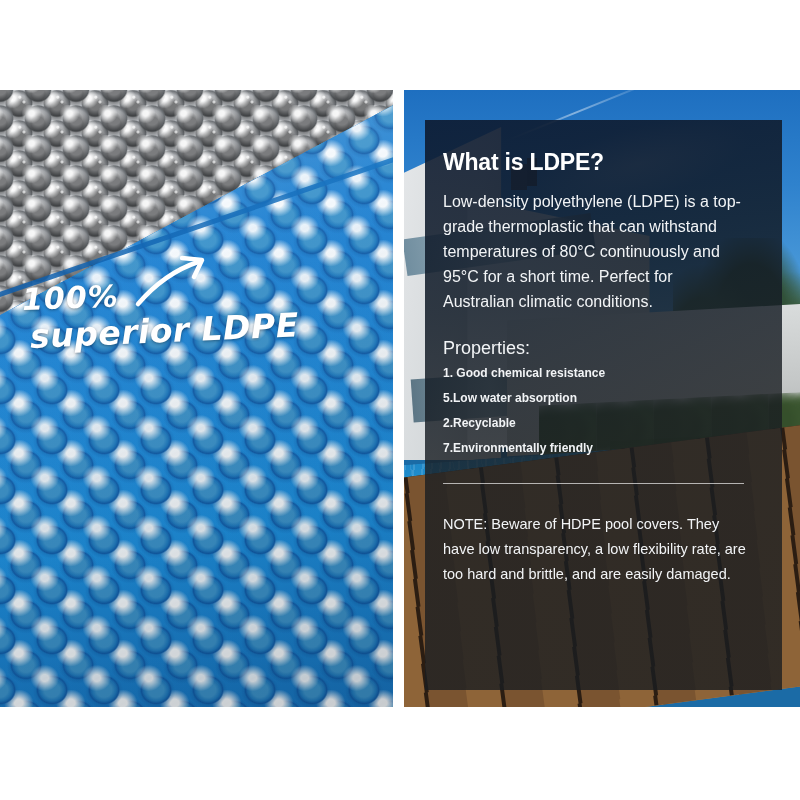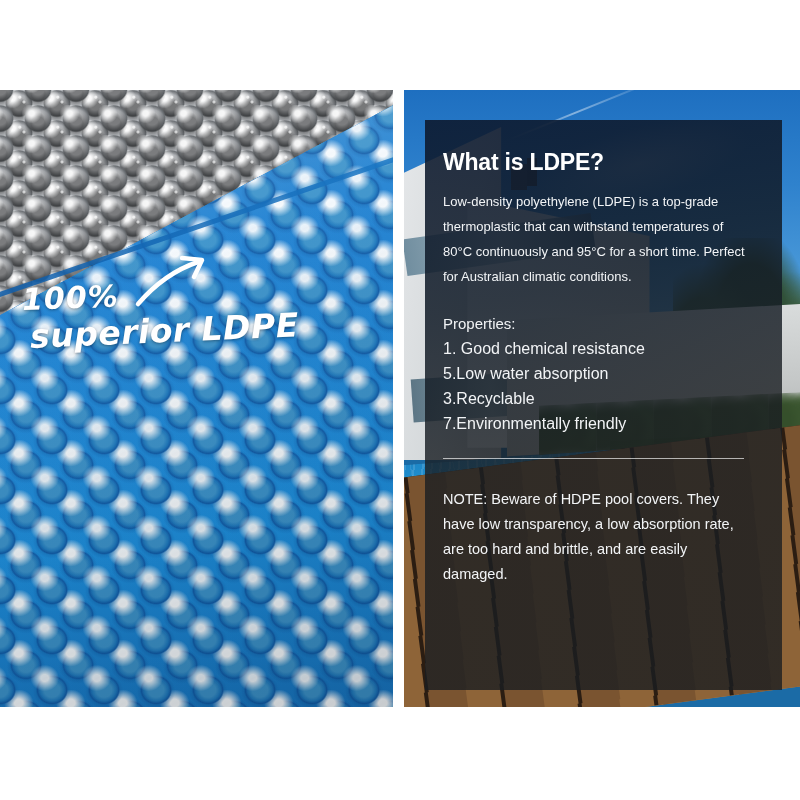--- a/index.html
+++ b/index.html
@@ -322,41 +322,42 @@
   }
 
   .card-title {
     font-size: 23px;
     font-weight: bold;
     letter-spacing: -0.2px;
     margin: 0 0 14px 0;
     line-height: 1.1;
   }
   .card-para {
-    font-size: 13px;
+    font-size: 16px;
     line-height: 25px;
     margin: 0;
     color: #f2f4f6;
     font-weight: 300;
   }
   .props-head {
-    font-size: 15px;
+    font-size: 18px;
     line-height: 25px;
     margin: 22px 0 0 0;
     color: #f2f4f6;
   }
   .props-list {
     list-style: none;
     margin: 0;
     padding: 0;
   }
   .props-list li {
-    font-size: 16px;
+    font-size: 12px;
     line-height: 25px;
     color: #f2f4f6;
+    font-weight: bold;
   }
   .divider {
     height: 1px;
     background: rgba(255,255,255,0.65);
     margin: 22px 2px 0 0;
   }
   .note-block {
     margin-top: 28px;
   }
   .note-block p {
@@ -420,27 +421,27 @@
 
       <h2 class="card-title">What is LDPE?</h2>
 
       <p class="card-para">Low-density polyethylene (LDPE) is a top-grade thermoplastic that can withstand temperatures of 80°C continuously and 95°C for a short time. Perfect for Australian climatic conditions.</p>
 
       <p class="props-head">Properties:</p>
 
       <ul class="props-list">
         <li>1. Good chemical resistance</li>
         <li>5.Low water absorption</li>
-        <li>3.Recyclable</li>
+        <li>2.Recyclable</li>
         <li>7.Environmentally friendly</li>
       </ul>
 
       <div class="divider"></div>
 
       <div class="note-block">
-        <p>NOTE: Beware of HDPE pool covers. They have low transparency, a low absorption rate, are too hard and brittle, and are easily damaged.</p>
+        <p>NOTE: Beware of HDPE pool covers. They have low transparency, a low flexibility rate, are too hard and brittle, and are easily damaged.</p>
       </div>
 
     </div>
 
   </div>
 
 </div>
 
 </body></html>

